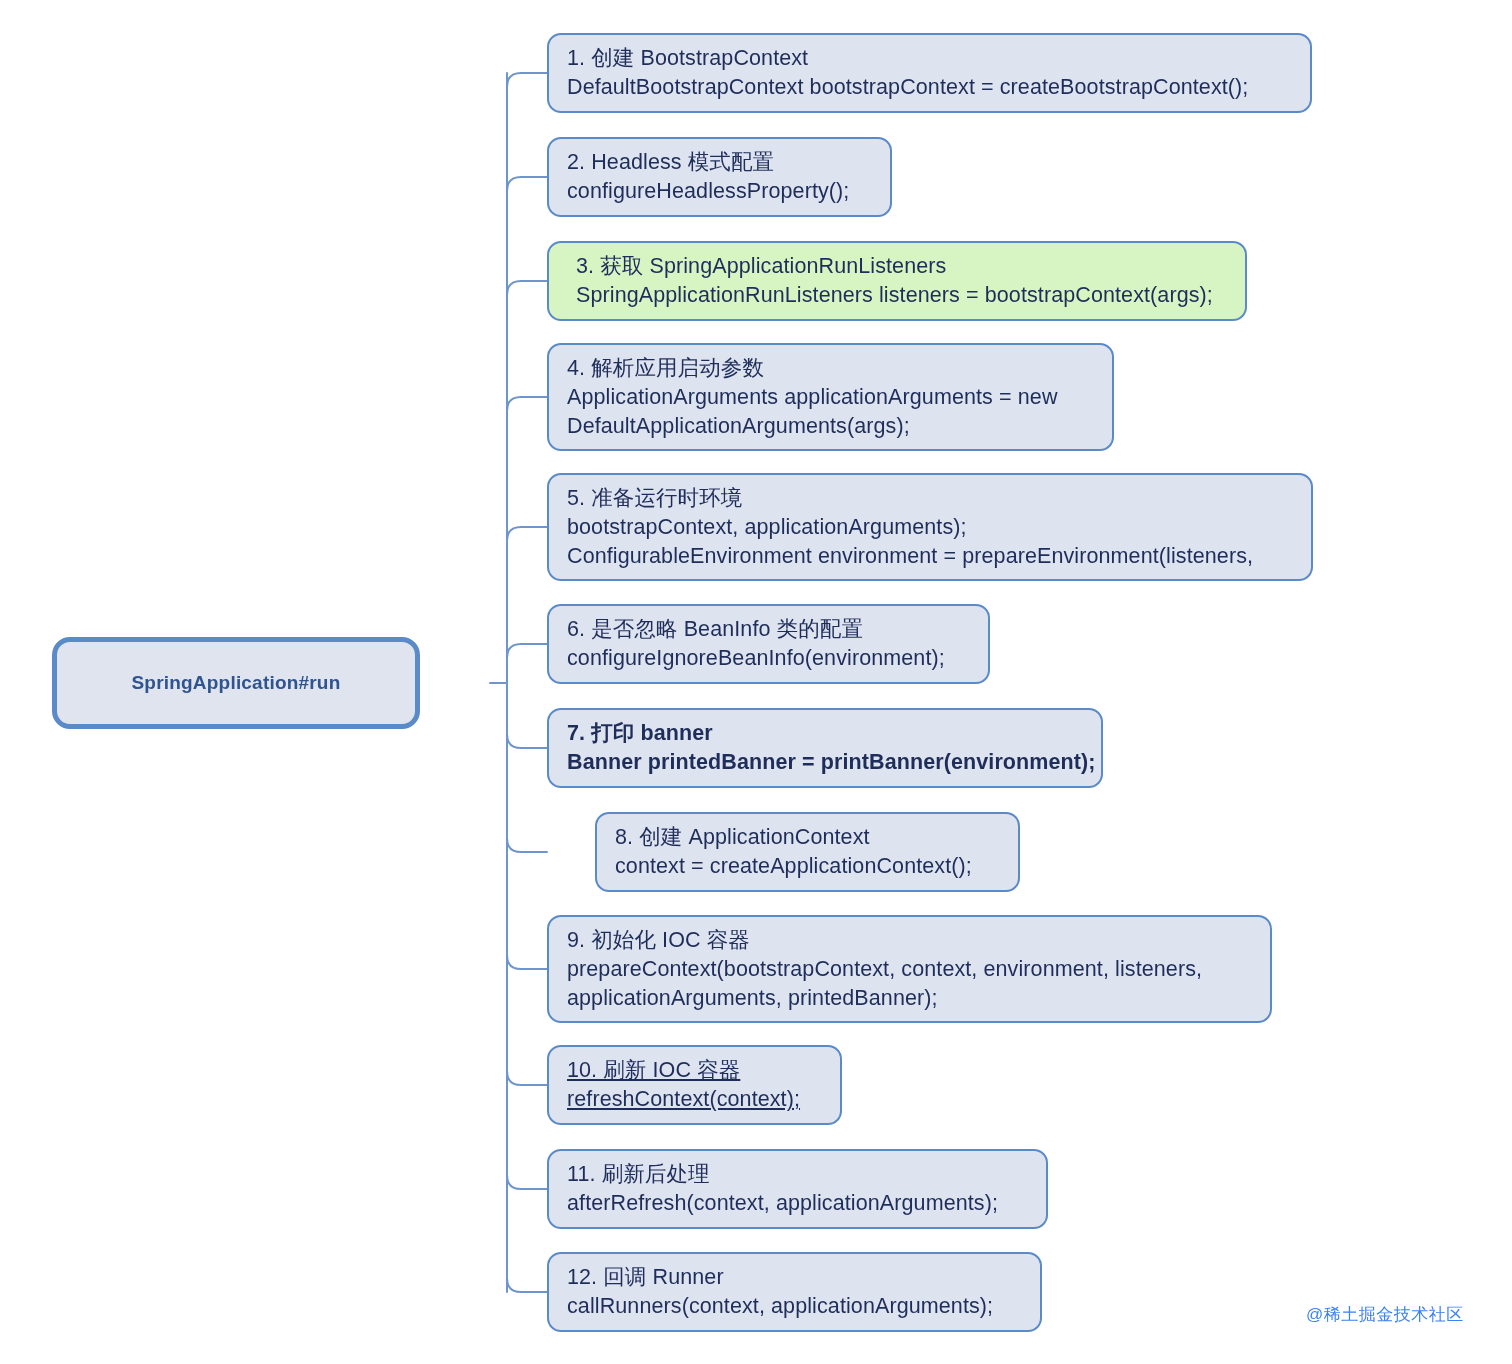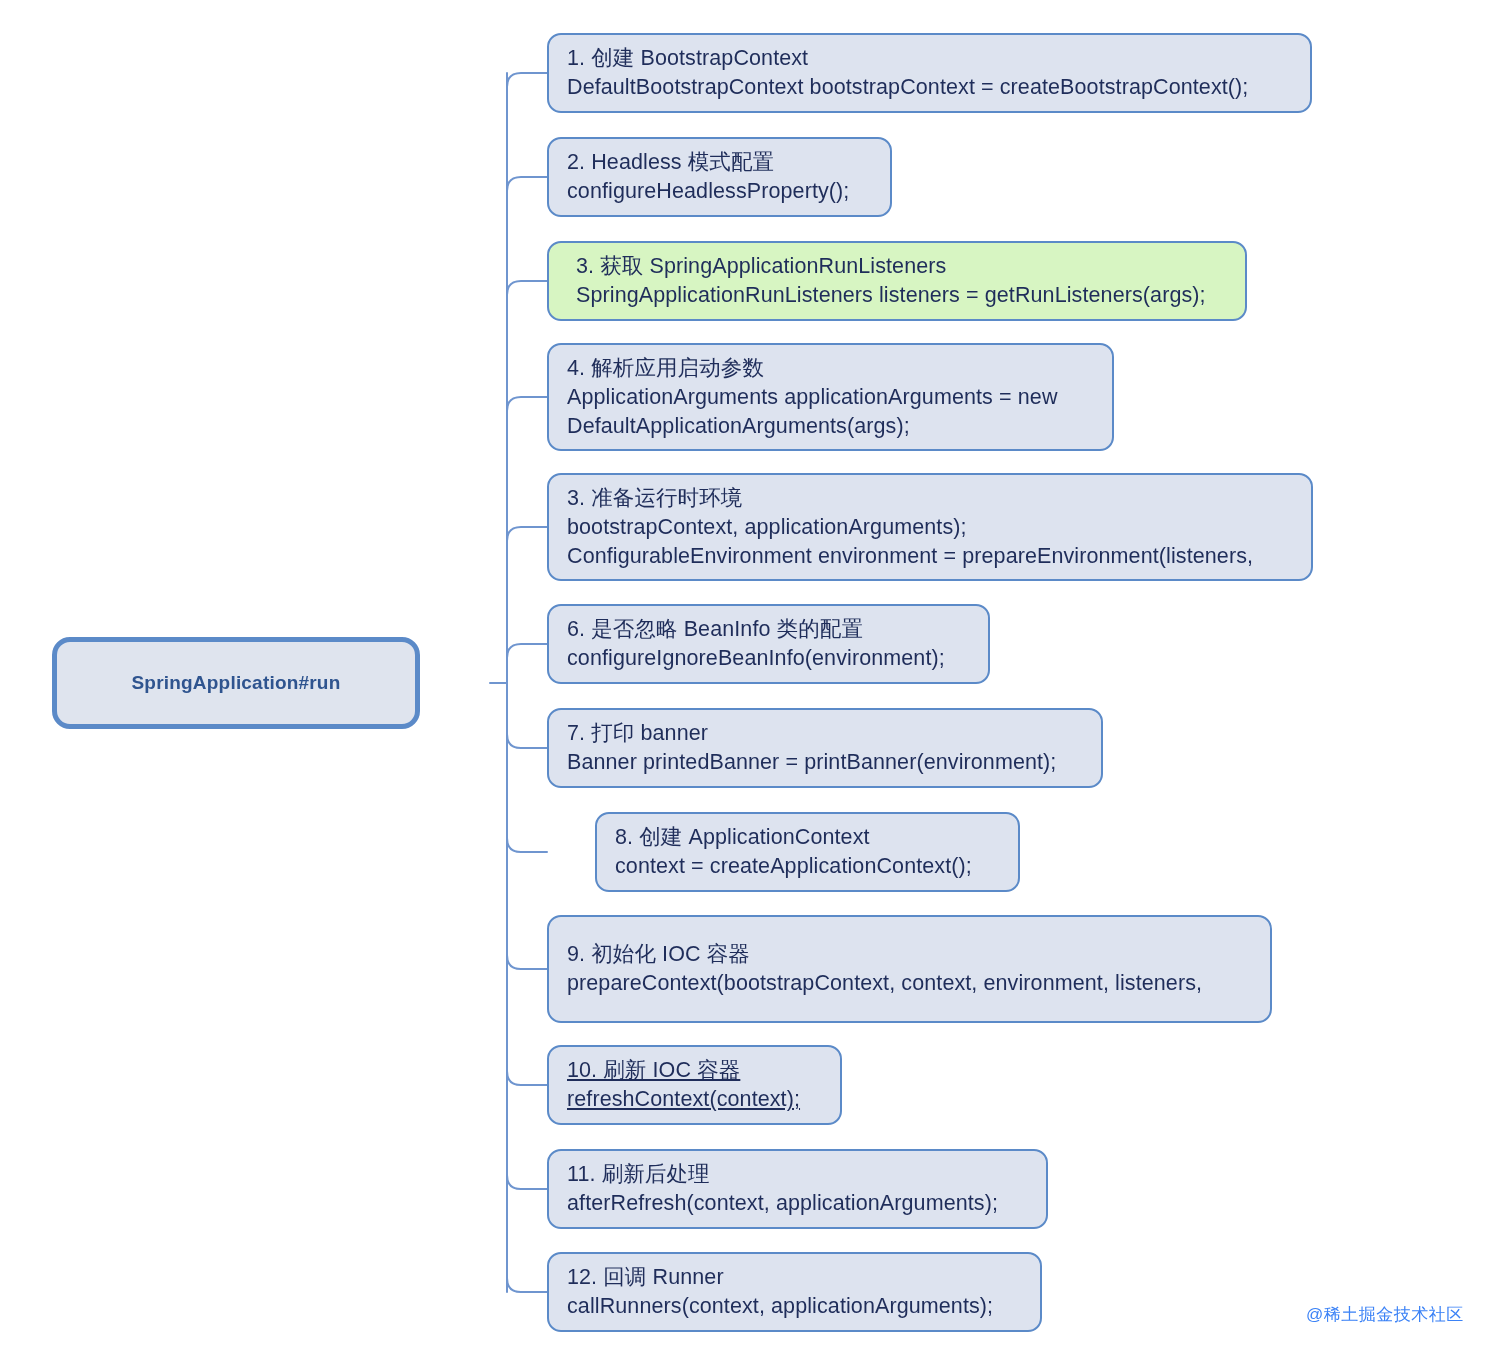--- a/index.html
+++ b/index.html
@@ -107,47 +107,48 @@
       <div class="node" style="left: 547px; top: 33px; width: 765px; height: 80px;">
         <span class="ln">1. 创建 BootstrapContext</span>
         <span class="ln">DefaultBootstrapContext bootstrapContext = createBootstrapContext();</span>
       </div>
       <div class="node" style="left: 547px; top: 137px; width: 345px; height: 80px;">
         <span class="ln">2. Headless 模式配置</span>
         <span class="ln">configureHeadlessProperty();</span>
       </div>
       <div class="node green" style="left: 547px; top: 241px; width: 700px; height: 80px;">
         <span class="ln">3. 获取 SpringApplicationRunListeners</span>
-        <span class="ln">SpringApplicationRunListeners listeners = getRunListeners(args);</span>
+        <span class="ln">SpringApplicationRunListeners listeners = bootstrapContext(args);</span>
       </div>
       <div class="node" style="left: 547px; top: 343px; width: 567px; height: 108px;">
         <span class="ln">4. 解析应用启动参数</span>
         <span class="ln">ApplicationArguments applicationArguments = new</span>
         <span class="ln">DefaultApplicationArguments(args);</span>
       </div>
       <div class="node" style="left: 547px; top: 473px; width: 766px; height: 108px;">
-        <span class="ln">3. 准备运行时环境</span>
+        <span class="ln">5. 准备运行时环境</span>
         <span class="ln">bootstrapContext, applicationArguments);</span>
         <span class="ln">ConfigurableEnvironment environment = prepareEnvironment(listeners,</span>
       </div>
       <div class="node" style="left: 547px; top: 604px; width: 443px; height: 80px;">
         <span class="ln">6. 是否忽略 BeanInfo 类的配置</span>
         <span class="ln">configureIgnoreBeanInfo(environment);</span>
       </div>
-      <div class="node" style="left: 547px; top: 708px; width: 556px; height: 80px;">
+      <div class="node" style="left: 547px; top: 708px; width: 556px; height: 80px; font-weight: bold;">
         <span class="ln">7. 打印 banner</span>
         <span class="ln">Banner printedBanner = printBanner(environment);</span>
       </div>
       <div class="node" style="left: 568px; top: 812px; width: 425px; height: 80px; margin-left: 27px;">
         <span class="ln">8. 创建 ApplicationContext</span>
         <span class="ln">context = createApplicationContext();</span>
       </div>
       <div class="node" style="left: 547px; top: 915px; width: 725px; height: 108px;">
         <span class="ln">9. 初始化 IOC 容器</span>
         <span class="ln">prepareContext(bootstrapContext, context, environment, listeners,</span>
+        <span class="ln">applicationArguments, printedBanner);</span>
       </div>
       <div class="node" style="left: 547px; top: 1045px; width: 295px; height: 80px; text-decoration: underline;">
         <span class="ln">10. 刷新 IOC 容器</span>
         <span class="ln">refreshContext(context);</span>
       </div>
       <div class="node" style="left: 547px; top: 1149px; width: 501px; height: 80px;">
         <span class="ln">11. 刷新后处理</span>
         <span class="ln">afterRefresh(context, applicationArguments);</span>
       </div>
       <div class="node" style="left: 547px; top: 1252px; width: 495px; height: 80px;">

